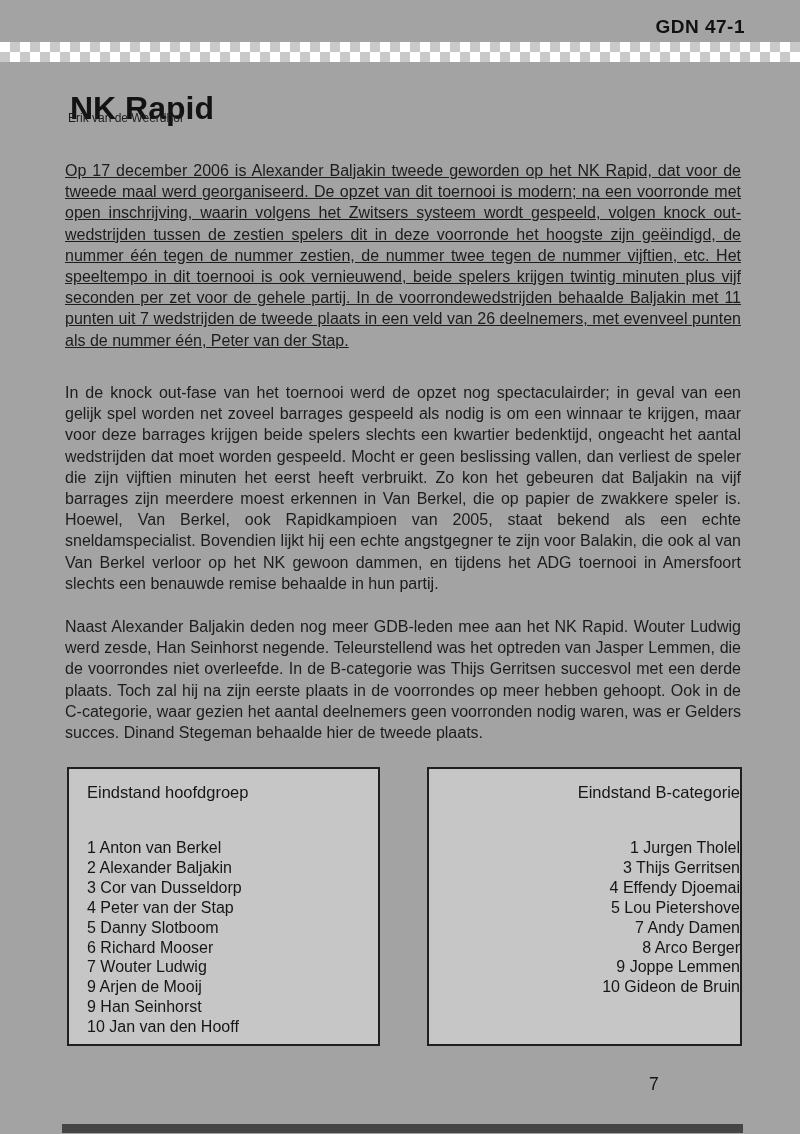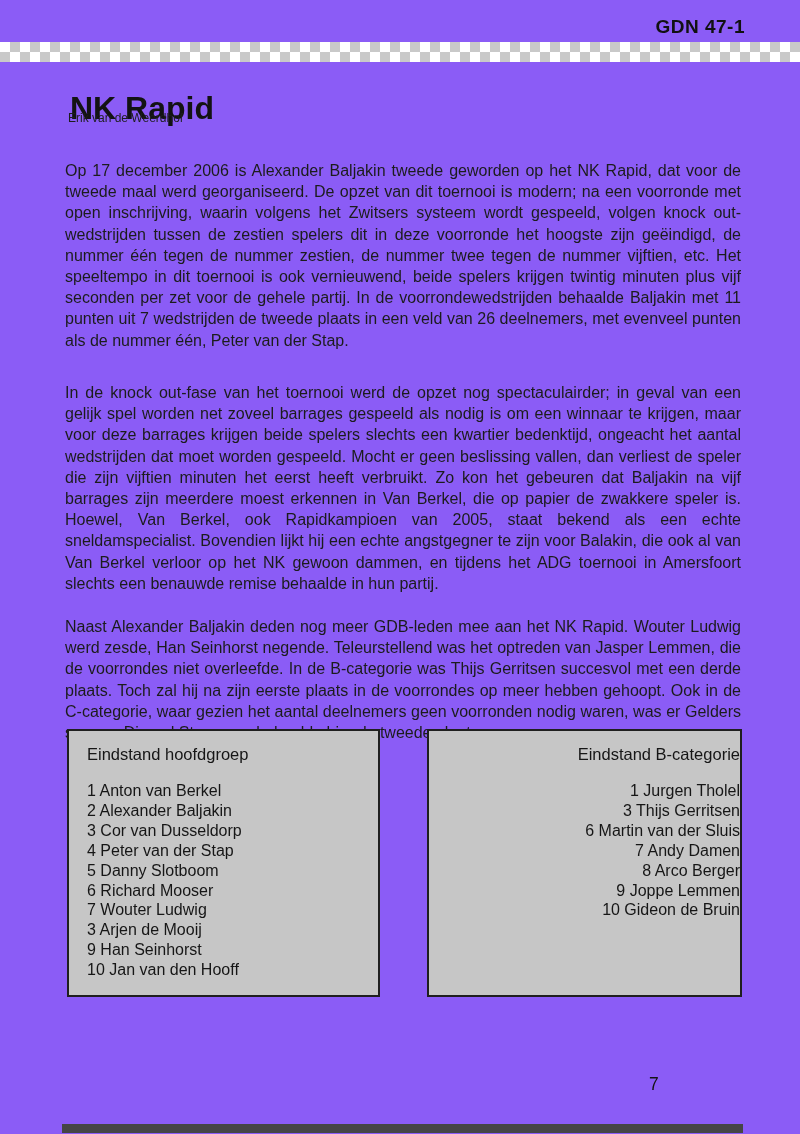--- a/index.html
+++ b/index.html
@@ -4,21 +4,21 @@
 <style>
   html, body {
     margin: 0;
     padding: 0;
     background: #ffffff;
   }
   .page {
     position: relative;
     width: 800px;
     height: 1134px;
-    background: #8b5cf6;
+    background: #a3a3a3;
     font-family: "Liberation Sans", sans-serif;
     color: #1a1a1a;
     overflow: hidden;
   }
   .issue-label {
     position: absolute;
     top: 16px;
     right: 55px;
     font-size: 19px;
     font-weight: bold;
@@ -51,41 +51,41 @@
   }
   .para {
     position: absolute;
     left: 65px;
     width: 676px;
     font-size: 16px;
     line-height: 21.2px;
     text-align: justify;
     color: #1c1c1c;
   }
-  .para-1 { top: 160px; }
+  .para-1 { top: 160px; text-decoration: underline; }
   .para-2 { top: 382px; }
   .para-3 { top: 616px; }
   .standings-box {
     position: absolute;
-    top: 729px;
+    top: 767px;
     height: 254px;
     background: #c6c6c6;
     border: 2px solid #1f1f1f;
-    padding: 10px 0 0 18px;
+    padding: 10px 0 11px 18px;
     box-sizing: content-box;
   }
   .standings-box.left  { left: 67px;  width: 291px; }
   .standings-box.right { left: 427px; width: 293px; text-align: right; }
   .standings-title {
     font-size: 16.5px;
     color: #161616;
     margin: 4px 0 0 0;
   }
   .standings-list {
-    margin-top: 17px;
+    margin-top: 36px;
   }
   .standings-entry {
     font-size: 16px;
     line-height: 19.9px;
     color: #161616;
     white-space: nowrap;
   }
   .page-number {
     position: absolute;
     top: 1074px;
@@ -124,32 +124,33 @@
   <div class="standings-box left">
     <div class="standings-title">Eindstand hoofdgroep</div>
     <div class="standings-list">
       <div class="standings-entry">1 Anton van Berkel</div>
       <div class="standings-entry">2 Alexander Baljakin</div>
       <div class="standings-entry">3 Cor van Dusseldorp</div>
       <div class="standings-entry">4 Peter van der Stap</div>
       <div class="standings-entry">5 Danny Slotboom</div>
       <div class="standings-entry">6 Richard Mooser</div>
       <div class="standings-entry">7 Wouter Ludwig</div>
-      <div class="standings-entry">3 Arjen de Mooij</div>
+      <div class="standings-entry">9 Arjen de Mooij</div>
       <div class="standings-entry">9 Han Seinhorst</div>
       <div class="standings-entry">10 Jan van den Hooff</div>
     </div>
   </div>
 
   <div class="standings-box right">
     <div class="standings-title">Eindstand B-categorie</div>
     <div class="standings-list">
       <div class="standings-entry">1 Jurgen Tholel</div>
       <div class="standings-entry">3 Thijs Gerritsen</div>
-      <div class="standings-entry">6 Martin van der Sluis</div>
+      <div class="standings-entry">4 Effendy Djoemai</div>
+      <div class="standings-entry">5 Lou Pietershove</div>
       <div class="standings-entry">7 Andy Damen</div>
       <div class="standings-entry">8 Arco Berger</div>
       <div class="standings-entry">9 Joppe Lemmen</div>
       <div class="standings-entry">10 Gideon de Bruin</div>
     </div>
   </div>
 
   <div class="page-number">7</div>
 
   <div class="footer-bar"></div>

